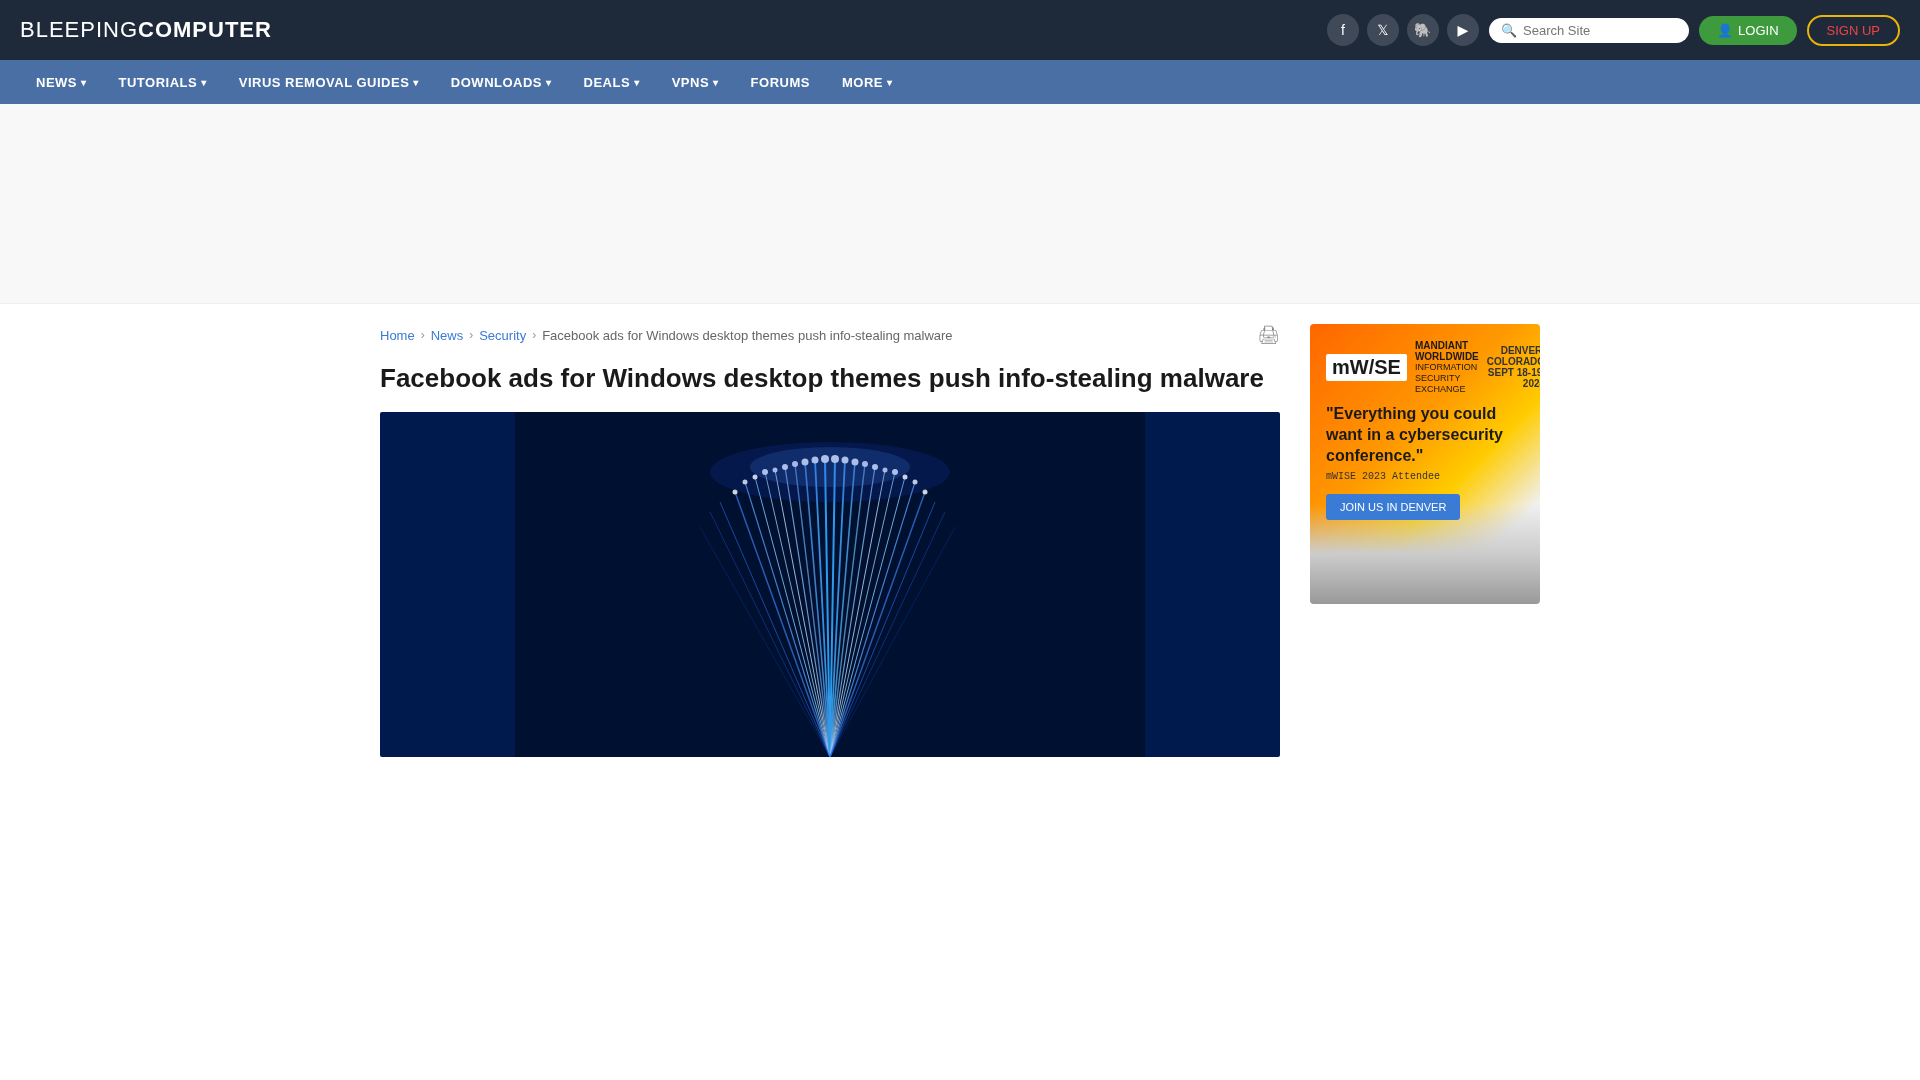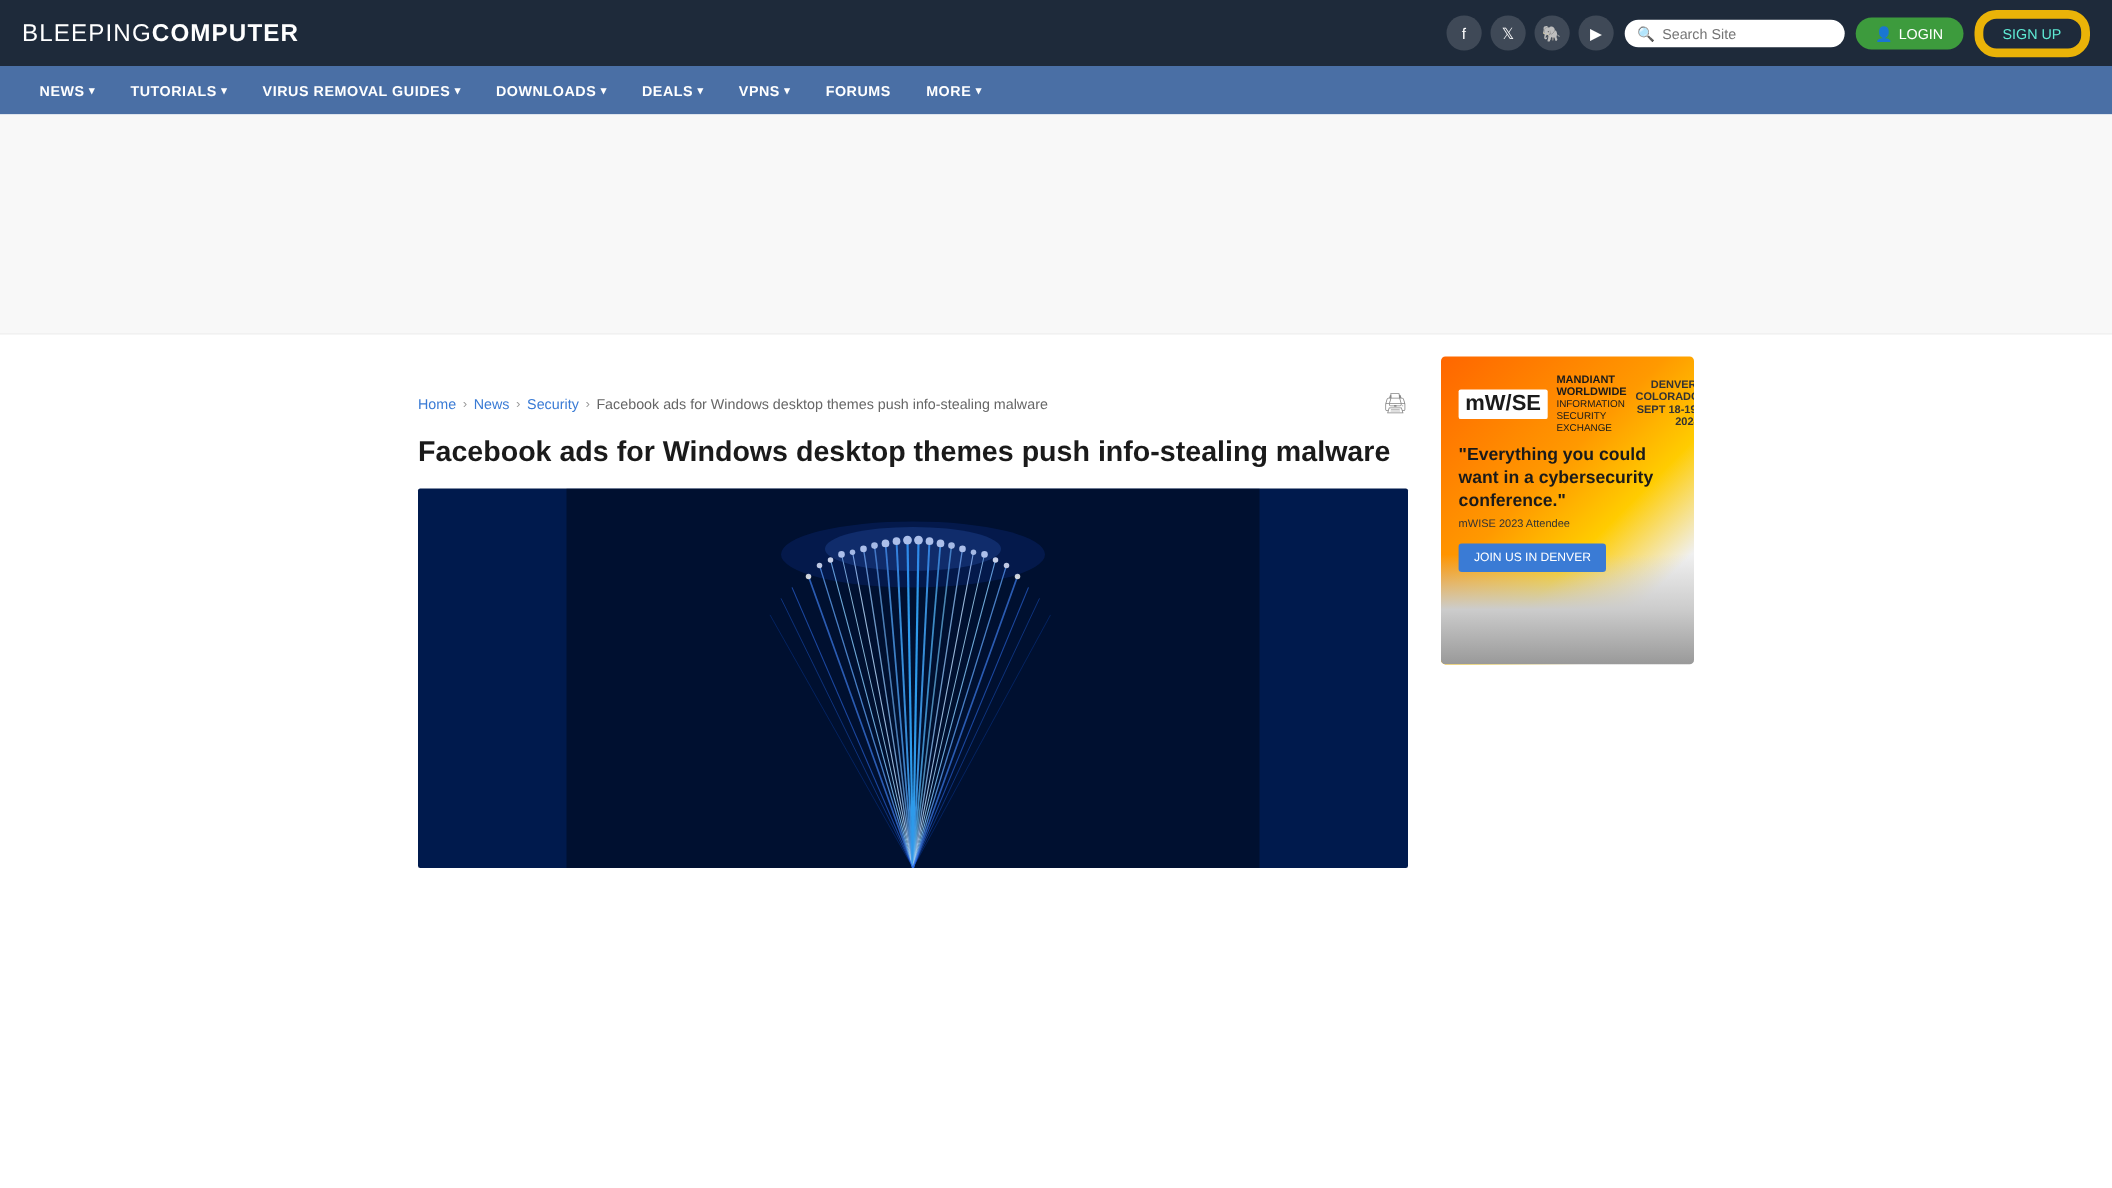--- a/index.html
+++ b/index.html
@@ -69,22 +69,22 @@
       border-radius: 20px;
       padding: 7px 18px;
       cursor: pointer;
       font-size: 13px;
       display: flex;
       align-items: center;
       gap: 5px;
     }
     .btn-signup {
       background: transparent;
-      color: #5eead4;
-      border: 8px solid #eab308;
+      color: #ef4444;
+      border: 2px solid #eab308;
       border-radius: 20px;
       padding: 6px 18px;
       cursor: pointer;
       font-size: 13px;
     }
 
     
     .nav {
       background: #4a6fa5;
       display: flex;
@@ -119,21 +119,21 @@
     }
 
     
     .main-container {
       max-width: 1200px;
       margin: 0 auto;
       padding: 20px 20px;
       display: flex;
       gap: 30px;
     }
-    .content-area { flex: 1; min-width: 0; margin-top: 32px; }
+    .content-area { flex: 1; min-width: 0; }
     .sidebar { width: 230px; flex-shrink: 0; }
 
     
     .breadcrumb {
       display: flex;
       align-items: center;
       gap: 6px;
       font-size: 13px;
       margin-bottom: 16px;
       justify-content: space-between;
@@ -220,21 +220,21 @@
     .mwise-text { font-size: 9px; color: #1a1a1a; line-height: 1.2; }
     .mwise-title { font-size: 10px; color: #1a1a1a; font-weight: 600; }
     .mwise-date { font-size: 10px; color: #333; font-weight: 700; }
     .mwise-quote {
       font-size: 16px;
       font-weight: 700;
       color: #1a1a1a;
       line-height: 1.3;
       margin: 10px 0 4px;
     }
-    .mwise-attrib { font-size: 10px; color: #333; margin-bottom: 12px; }
+    .mwise-attrib { font-size: 10px; color: #333; margin-bottom: 12px; font-family: Liberation Mono, monospace; }
     .mwise-btn {
       background: #3a7bd5;
       color: #fff;
       border: none;
       padding: 7px 14px;
       font-size: 11px;
       font-weight: 400;
       cursor: pointer;
       border-radius: 3px;
     }

